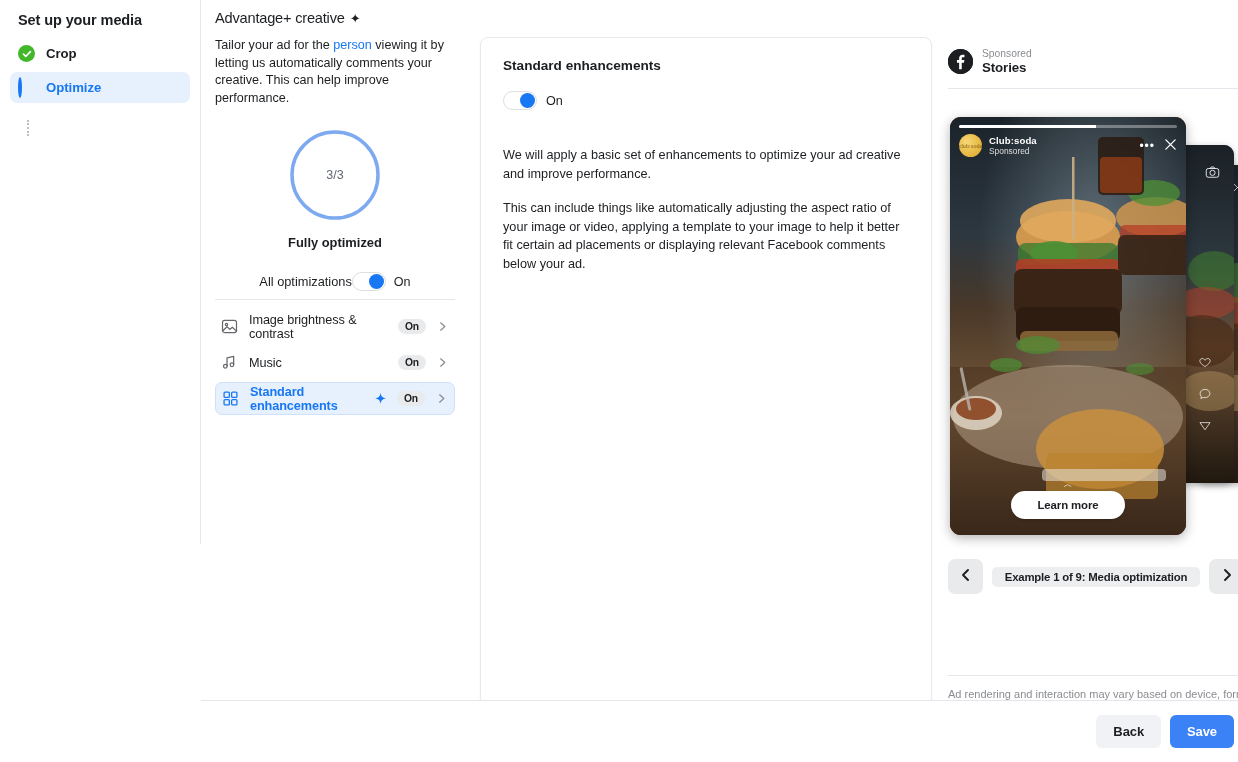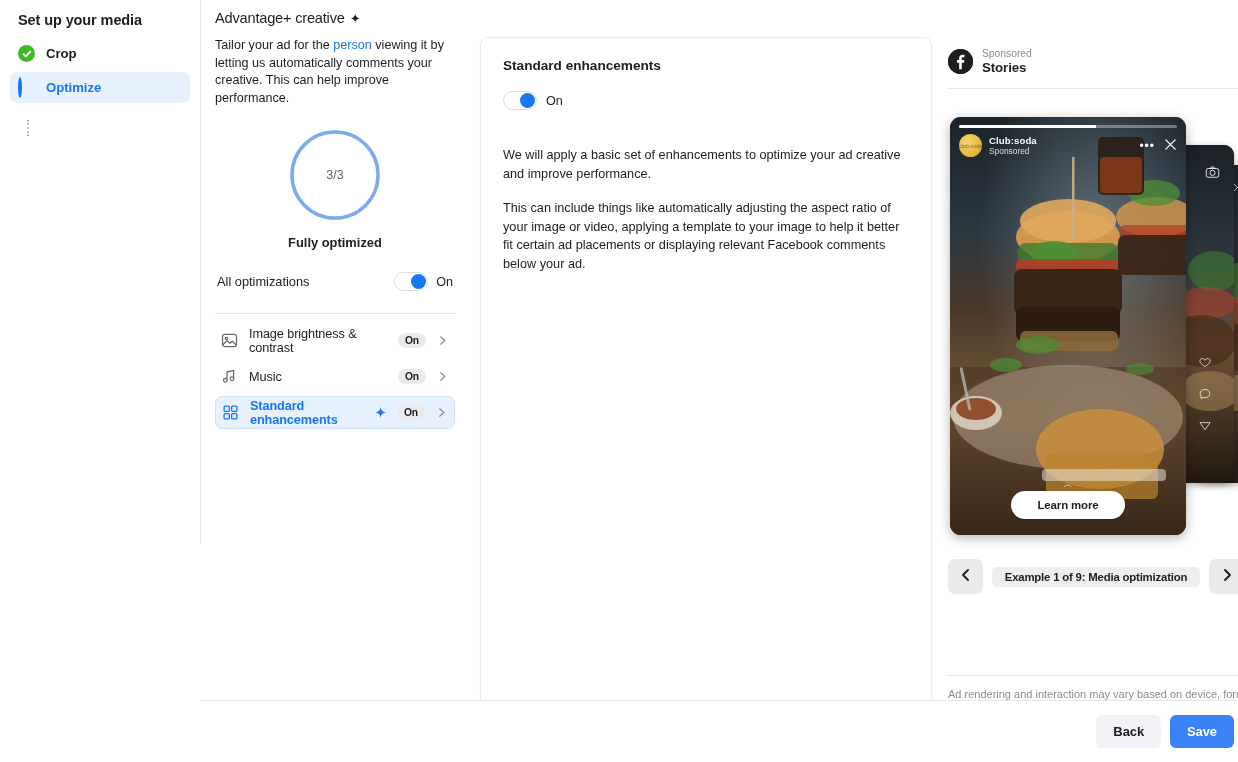--- a/index.html
+++ b/index.html
@@ -76,22 +76,22 @@
   .ring-wrap { display: flex; flex-direction: column; align-items: center; margin-top: 20px; }
   .ring { position: relative; width: 96px; height: 96px; }
   .ring svg { display: block; }
   .ring-label {
     position: absolute; inset: 0; display: flex; align-items: center; justify-content: center;
     font-size: 12.5px; color: #606770;
   }
   .ring-caption { font-size: 12.9px; font-weight: bold; color: #1c1e21; margin-top: 12px; }
 
   .all-opt-row {
-    display: flex; align-items: center; justify-content: space-between;
-    margin-top: 22px; padding: 0 2px 22px 2px;
+    display: flex; align-items: center; justify-content: center;
+    margin-top: 22px; padding: 0 2px 8px 2px;
     border-bottom: 1px solid #e4e6eb;
   }
   .all-opt-label { font-size: 12.8px; color: #1c1e21; }
   .toggle-group { display: flex; align-items: center; gap: 8px; }
   .toggle {
     width: 34px; height: 19px; border-radius: 19px;
     background: #ffffff; border: 1px solid #dcdee1;
     position: relative; cursor: pointer;
   }
   .toggle::after {

